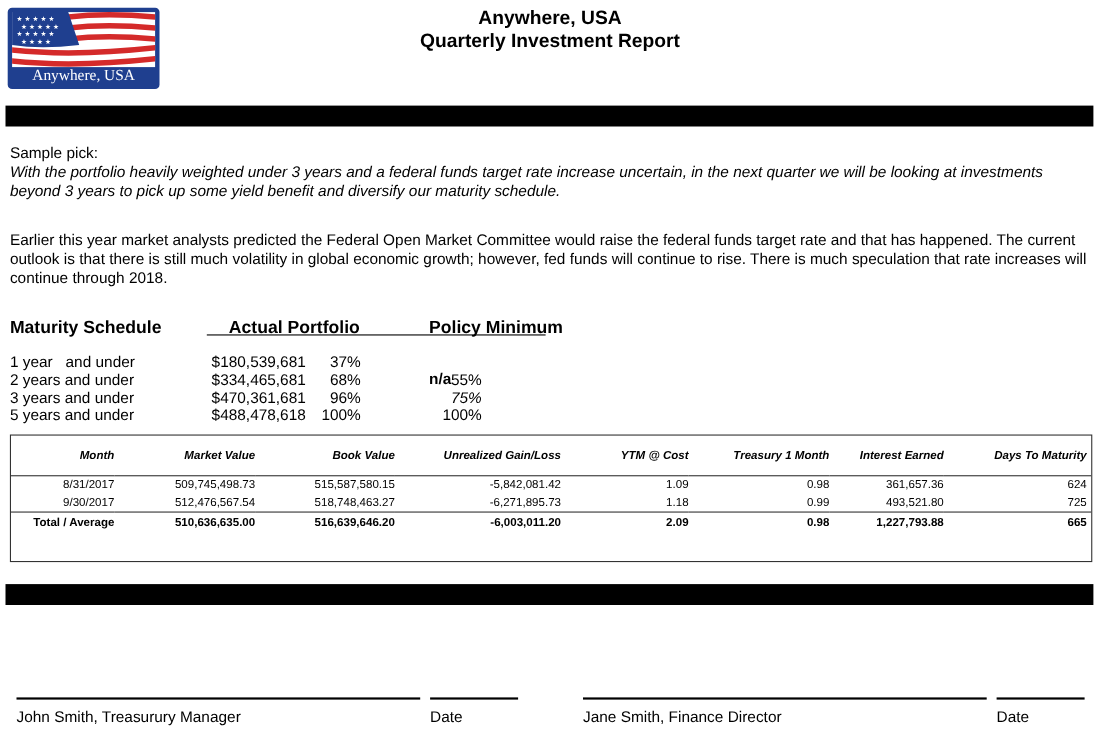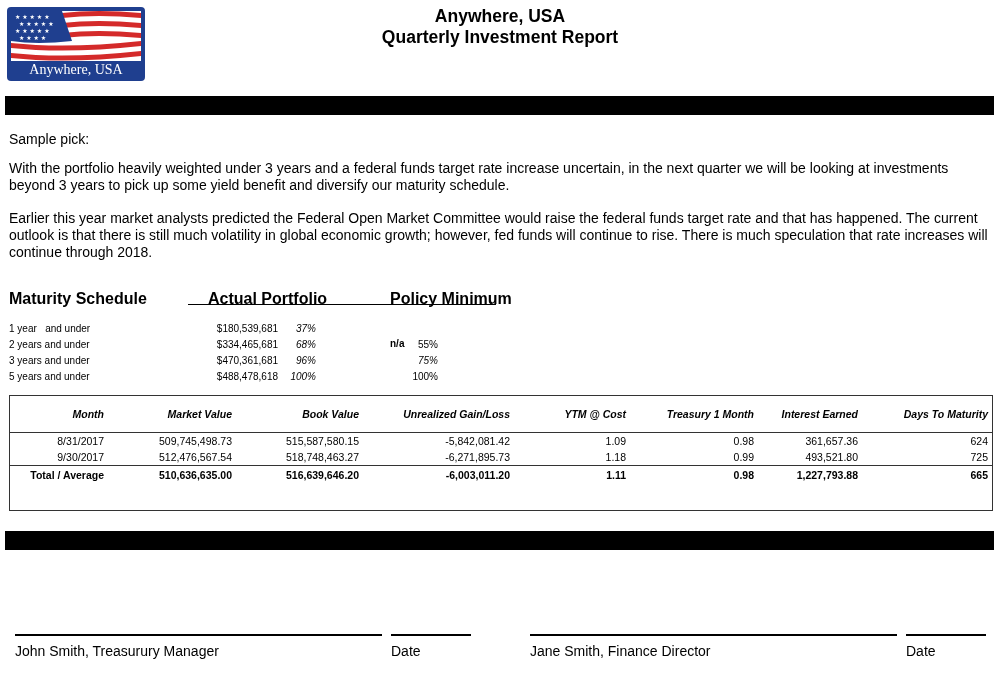--- a/index.html
+++ b/index.html
@@ -18,28 +18,28 @@
   }
   .title-block {
     position: absolute; left: 250px; width: 500px; top: 6px; text-align: center;
     font-weight: bold; font-size: 17.5px; line-height: 21px;
   }
   .bar { position: absolute; left: 5px; width: 989px; height: 19px; background: #000; }
   .bar.top { top: 96px; }
   .bar.bottom { top: 531px; }
   .para { position: absolute; left: 9px; width: 985px; font-size: 14px; line-height: 17px; }
   .p0 { top: 131px; }
-  .p1 { top: 160px; }
+  .p1 { top: 148px; font-style: italic; }
   .p2 { top: 210px; }
   .ms-head { position: absolute; top: 290px; font-size: 16px; font-weight: bold; }
   .ms-underline { position: absolute; top: 304px; left: 188px; width: 308px; height: 1px; background: #000; }
-  .ms-row { position: absolute; font-size: 10px; line-height: 16px; }
+  .ms-row { position: absolute; font-size: 14px; line-height: 16px; }
   .ms-label { left: 9px; }
   .ms-amt { left: 192px; width: 86px; text-align: right; }
-  .ms-pct { left: 276px; width: 40px; text-align: right; font-style: italic; }
+  .ms-pct { left: 288px; width: 40px; text-align: right; }
   .ms-pol { left: 390px; width: 48px; text-align: right; }
   .tbl {
     position: absolute; left: 9px; top: 395px; width: 984px; height: 116px;
     border: 1.5px solid #333; box-sizing: border-box;
   }
   .tbl table { border-collapse: collapse; width: 100%; font-size: 10.5px; }
   .tbl th { font-weight: bold; text-align: right; height: 36px; padding: 0; vertical-align: middle; }
   .tbl td { text-align: right; height: 16px; padding: 0; }
   .tbl tr.first td { padding-top: 4px; }
   .tbl thead tr { border-bottom: 1.5px solid #333; font-style: italic; }
@@ -153,21 +153,21 @@
         <td>1.18</td>
         <td>0.99</td>
         <td>493,521.80</td>
         <td style="padding-right:4px;">725</td>
       </tr>
       <tr class="total">
         <td>Total / Average</td>
         <td>510,636,635.00</td>
         <td>516,639,646.20</td>
         <td>-6,003,011.20</td>
-        <td>1.11</td>
+        <td>2.09</td>
         <td>0.98</td>
         <td>1,227,793.88</td>
         <td style="padding-right:4px;">665</td>
       </tr>
     </tbody>
   </table>
 </div>
 
 <div class="bar bottom"></div>
 

